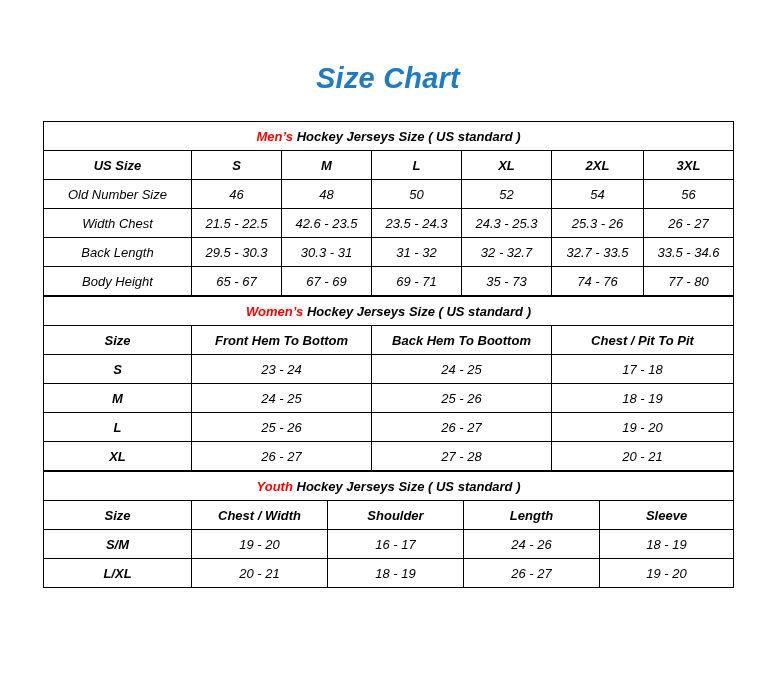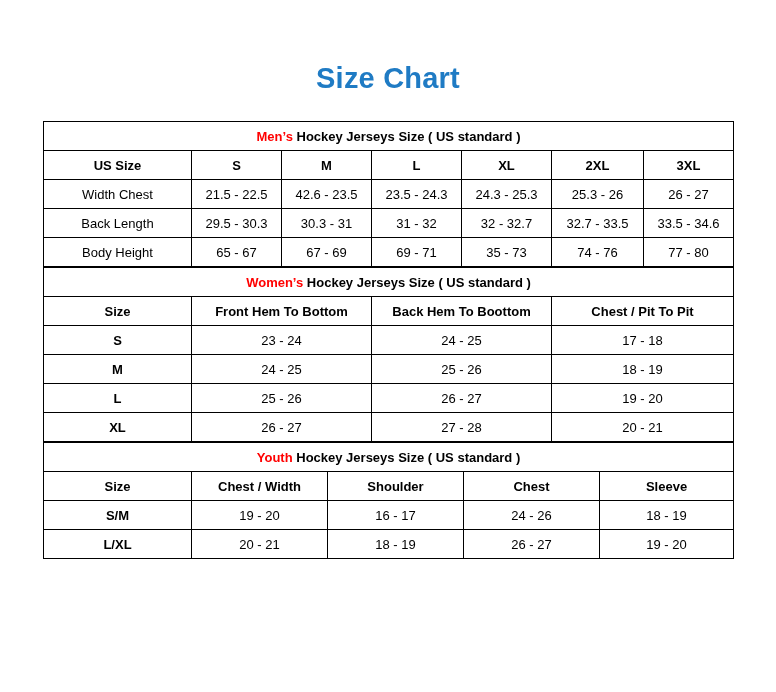--- a/index.html
+++ b/index.html
@@ -11,20 +11,21 @@
     height: 692px;
     background: #ffffff;
     font-family: "Liberation Sans", sans-serif;
     color: #000000;
   }
   .page {
     width: 776px;
     height: 688px;
     position: relative;
     box-sizing: border-box;
+    font-style: italic;
   }
   .title {
     text-align: center;
     color: #1f7bc4;
     font-size: 29px;
     font-weight: bold;
     padding-top: 62px;
     padding-bottom: 0;
     letter-spacing: 0.2px;
   }
@@ -96,20 +97,29 @@
           <td class="section-head" colspan="7"><span class="accent-red">Men’s</span><span class="accent-black"> Hockey Jerseys Size ( US standard )</span></td>
         </tr>
         <tr>
           <td class="col-head">US Size</td>
           <td class="col-head">S</td>
           <td class="col-head">M</td>
           <td class="col-head">L</td>
           <td class="col-head">XL</td>
           <td class="col-head">2XL</td>
           <td class="col-head">3XL</td>
+        </tr>
+        <tr>
+          <td class="row-label">Old Number Size</td>
+          <td>46</td>
+          <td>48</td>
+          <td>50</td>
+          <td>52</td>
+          <td>54</td>
+          <td>56</td>
         </tr>
         <tr>
           <td class="row-label">Width Chest</td>
           <td>21.5 - 22.5</td>
           <td>42.6 - 23.5</td>
           <td>23.5 - 24.3</td>
           <td>24.3 - 25.3</td>
           <td>25.3 - 26</td>
           <td>26 - 27</td>
         </tr>
@@ -187,21 +197,21 @@
         <col style="width:134px">
       </colgroup>
       <tbody>
         <tr>
           <td class="section-head" colspan="5"><span class="accent-red">Youth</span><span class="accent-black"> Hockey Jerseys Size ( US standard )</span></td>
         </tr>
         <tr>
           <td class="col-head">Size</td>
           <td class="col-head">Chest / Width</td>
           <td class="col-head">Shoulder</td>
-          <td class="col-head">Chest</td>
+          <td class="col-head">Length</td>
           <td class="col-head">Sleeve</td>
         </tr>
         <tr>
           <td class="row-label-bold">S/M</td>
           <td>19 - 20</td>
           <td>16 - 17</td>
           <td>24 - 26</td>
           <td>18 - 19</td>
         </tr>
         <tr>

